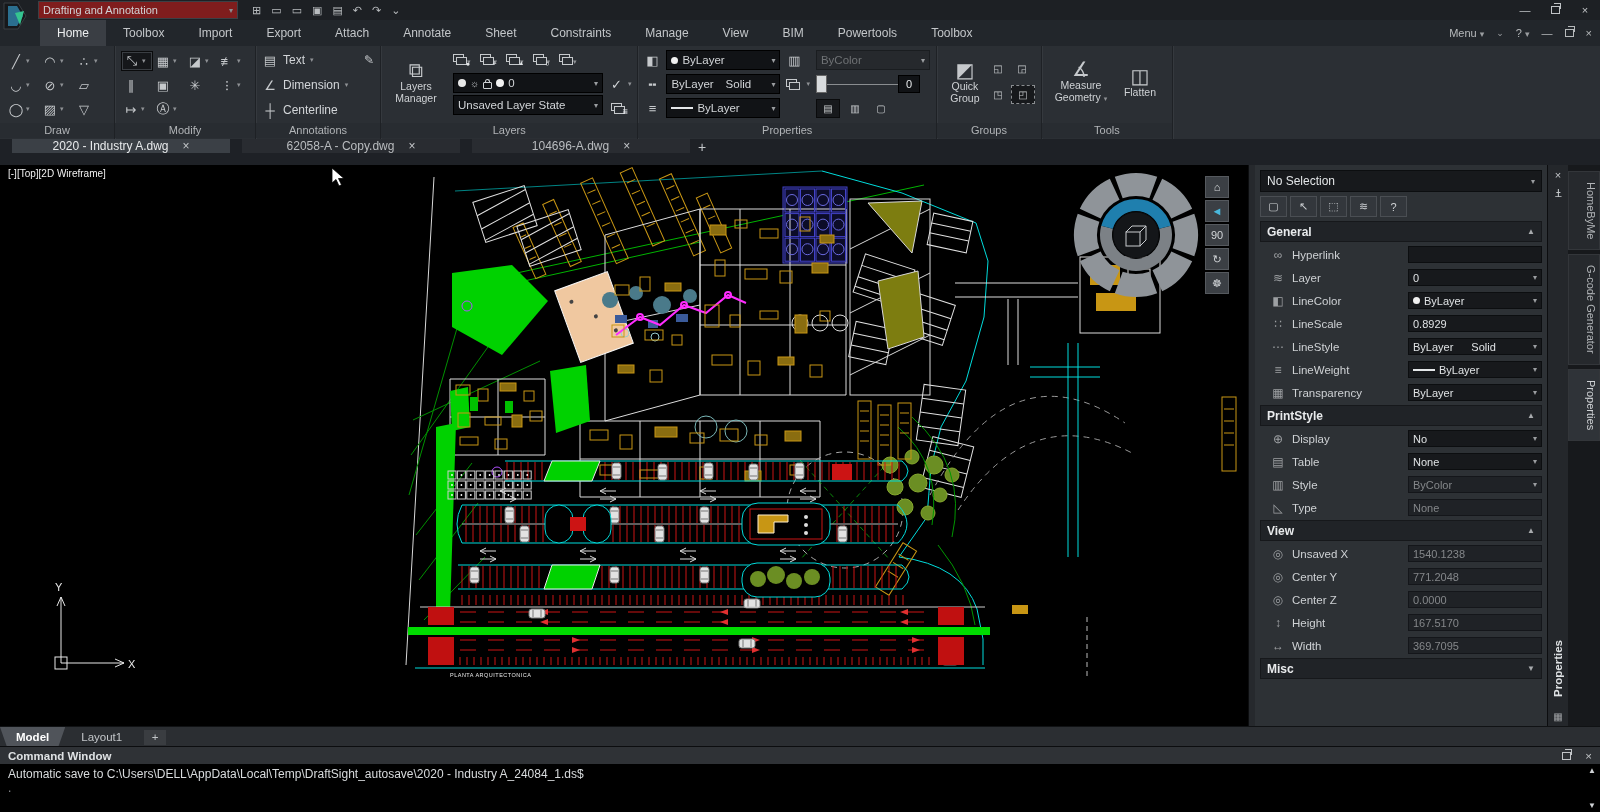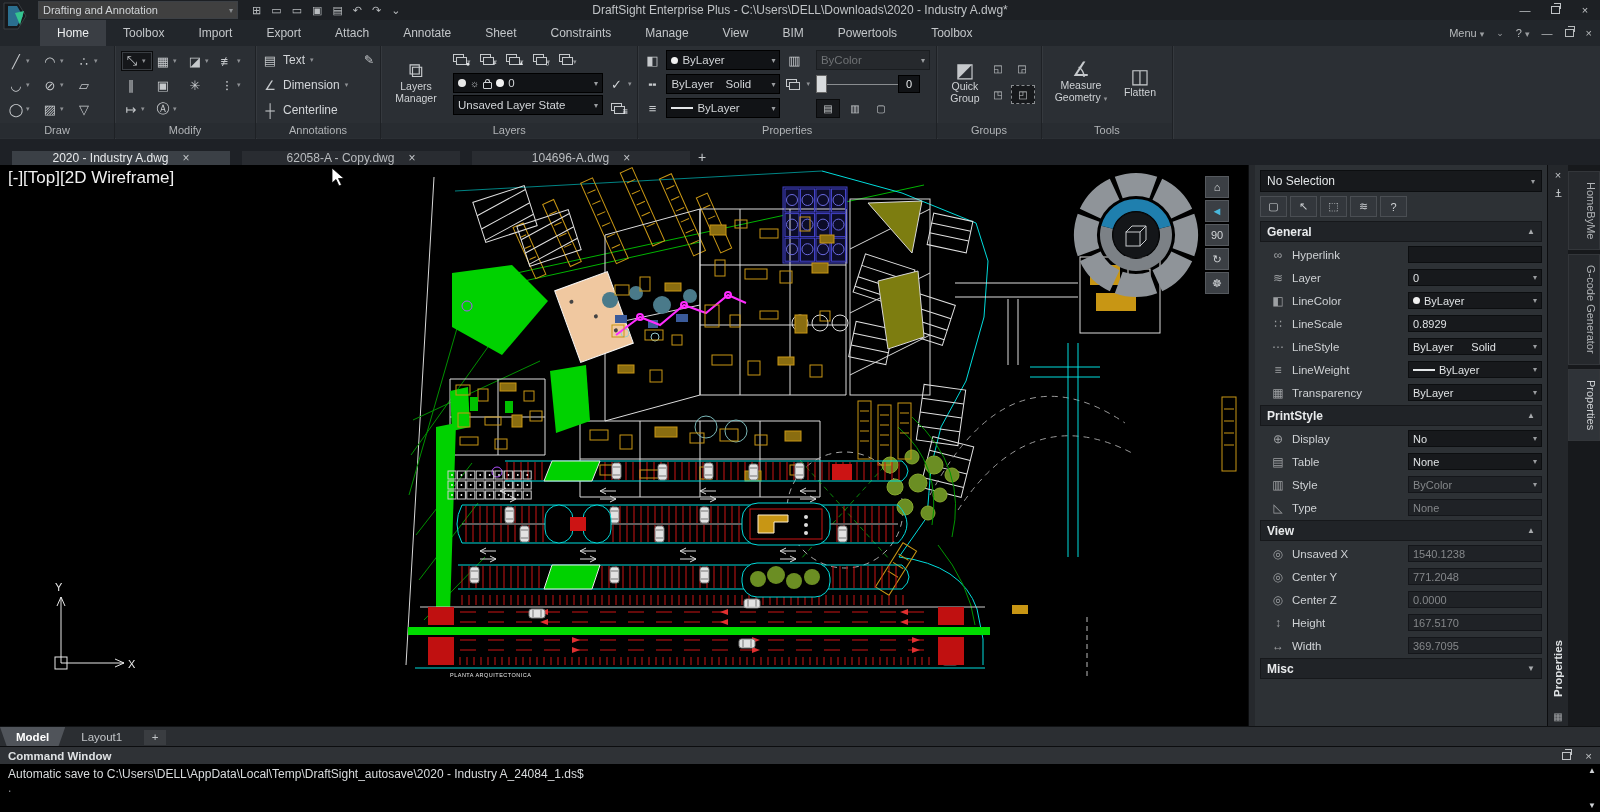--- a/index.html
+++ b/index.html
@@ -1,20 +1,20 @@
 <!DOCTYPE html>
 <html><head>
 <meta charset="utf-8">
 <style>
   html,body{margin:0;padding:0;background:#0e0f11;font-family:"Liberation Sans",sans-serif;-webkit-font-smoothing:antialiased;}
   .app{position:relative;width:1600px;height:812px;background:#17191c;overflow:hidden;color:#c9ccce;font-size:12px;}
   
   .titlebar{position:absolute;left:0;top:0;width:1600px;height:20px;background:#1d2024;display:flex;align-items:center;}
   .logo{position:absolute;left:2px;top:1px;width:32px;height:30px;z-index:5;}
-  .workspace{margin-left:38px;width:190px;height:16px;background:#404040;border:1px solid #3c4045;display:flex;align-items:center;padding:0 4px;font-size:11px;color:#d0d3d6;gap:36px;}
+  .workspace{margin-left:38px;width:190px;height:16px;background:#7f1d1d;border:1px solid #3c4045;display:flex;align-items:center;padding:0 4px;font-size:11px;color:#d0d3d6;gap:36px;}
   .workspace .dd{margin-left:auto;color:#8a8d90;font-size:8px;}
   .qat{display:flex;align-items:center;gap:10px;margin-left:14px;color:#b9bcbf;font-size:11px;}
   .qat span{cursor:default;}
   .wtitle{position:absolute;left:0;right:0;text-align:center;font-size:12px;color:#bfc2c5;pointer-events:none;}
   .winbtns{margin-left:auto;display:flex;align-items:center;gap:0;z-index:6;}
   .wbtn{width:30px;height:18px;display:flex;align-items:center;justify-content:center;color:#c0c3c6;font-size:11px;}
   .ico-restore{display:inline-block;width:7px;height:6px;border:1px solid currentColor;position:relative;}
   .ico-restore::before{content:"";position:absolute;left:2px;top:-4px;width:6px;height:5px;border:1px solid currentColor;border-left:none;border-bottom:none;}
   
   .menubar{position:absolute;left:0;top:20px;width:1600px;height:26px;background:#22262b;display:flex;align-items:stretch;}
@@ -57,30 +57,30 @@
   .icn{font-size:13px;color:#c6c9cc;width:16px;text-align:center;}
   .combo.dis{color:#6f7275;background:#26292d;border-color:#1a1d20;}
   .slider{display:flex;align-items:center;gap:0;width:104px;}
   .slider .handle{width:9px;height:16px;background:#d8dbdd;border:1px solid #666;}
   .slider .track{flex:1;height:1px;background:#8a8d90;}
   .slider .sval{width:20px;height:16px;background:#111316;border:1px solid #000;color:#e6e9eb;text-align:center;line-height:16px;font-size:11px;}
   .minibtn{width:22px;height:17px;display:flex;align-items:center;justify-content:center;font-size:10px;color:#c6c9cc;}
   .minibtn.pressed{background:#17191c;border:1px solid #0a0b0c;}
   .minibtn.dashed{border:1px dashed #8a8d90;}
   
-  .doctabs{position:absolute;left:0;top:139px;width:1600px;height:26px;background:#1e2126;display:flex;align-items:flex-end;border-bottom:1px solid #0c0d0f;}
+  .doctabs{position:absolute;left:0;top:139px;width:1600px;height:26px;background:#1e2126;display:flex;align-items:flex-start;border-bottom:1px solid #0c0d0f;}
   .dtab{width:218px;margin-left:12px;display:flex;align-items:center;justify-content:center;gap:14px;background:#292c31;color:#b9bcbf;font-size:12px;}
   .dtab.active{background:#3b4046;color:#e8eaec;}
   .dtab .x{color:#c3c6c9;font-size:12px;}
   .dplus{width:24px;display:flex;align-items:center;justify-content:center;color:#c3c6c9;font-size:14px;}
   
   .main{position:absolute;left:0;top:165px;width:1600px;height:561px;display:flex;}
   .canvas{position:relative;flex:1;background:#000;overflow:hidden;}
   .canvas svg.cad{position:absolute;left:0;top:0;}
-  .vplabel{position:absolute;left:8px;top:3px;color:#f0f0f0;font-size:17px;z-index:3;}
+  .vplabel{position:absolute;left:8px;top:3px;color:#f0f0f0;font-size:10px;z-index:3;}
   .navbtns{position:absolute;left:1205px;top:11px;display:flex;flex-direction:column;gap:2px;z-index:3;}
   .navbtn{width:22px;height:20px;background:#3b3f44;border:1px solid #55595e;display:flex;align-items:center;justify-content:center;color:#d2d5d8;font-size:11px;}
   .navbtn.teal{color:#49b8dc;}
   .wheel{position:absolute;left:1066px;top:0px;z-index:2;}
   .cursor{position:absolute;left:330px;top:2px;z-index:4;}
   .divider{width:6px;background:#26292d;border-left:1px solid #0c0d0f;}
   
   .panel{width:292px;background:#2d3135;display:flex;flex-direction:column;padding:5px 5px 0 5px;box-sizing:border-box;gap:4px;}
   .sel-combo{height:20px;background:#17191c;border:1px solid #0c0e10;display:flex;align-items:center;padding:0 6px;font-size:12px;color:#e2e5e7;}
   .sel-combo .dd{margin-left:auto;font-size:8px;color:#9a9da0;}
@@ -134,21 +134,20 @@
     <div class="qat" id="qat">
         <span>⊞</span>
         <span>▭</span>
         <span>▭</span>
         <span>▣</span>
         <span>▤</span>
         <span>↶</span>
         <span>↷</span>
         <span>⌄</span>
       </div>
-    <div class="wtitle">DraftSight Enterprise Plus - C:\Users\DELL\Downloads\2020 - Industry A.dwg*</div>
     <div class="winbtns">
       <div class="wbtn">—</div>
       <div class="wbtn">
           <span class="ico-restore"></span>
         </div>
       <div class="wbtn">×</div>
     </div>
   </div>
 
   <div class="menubar">

